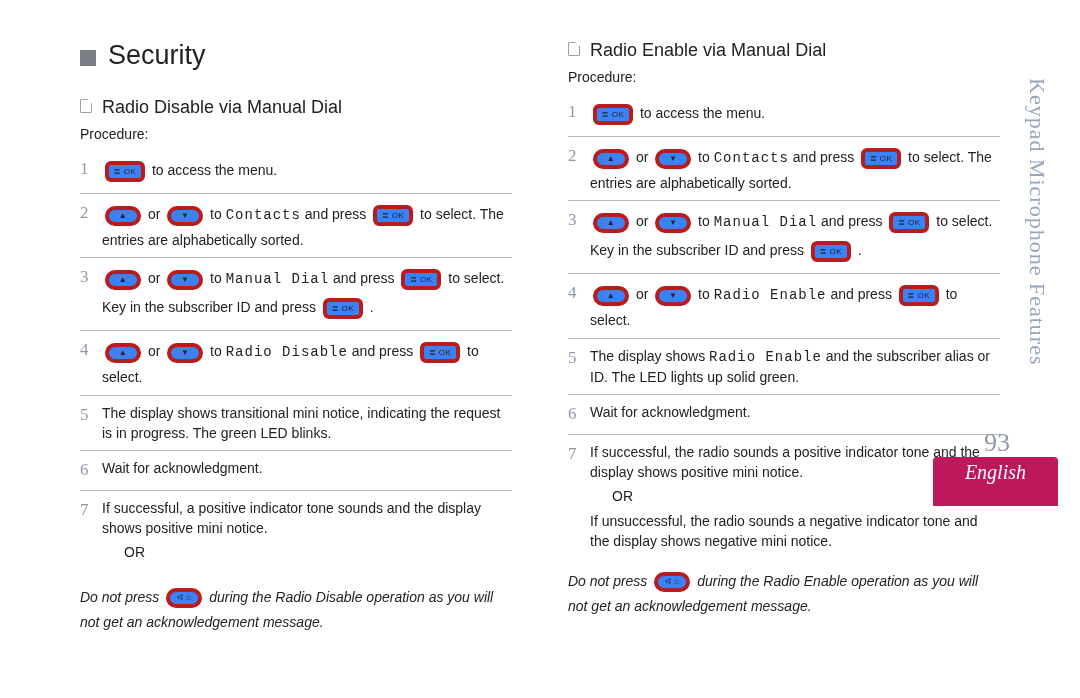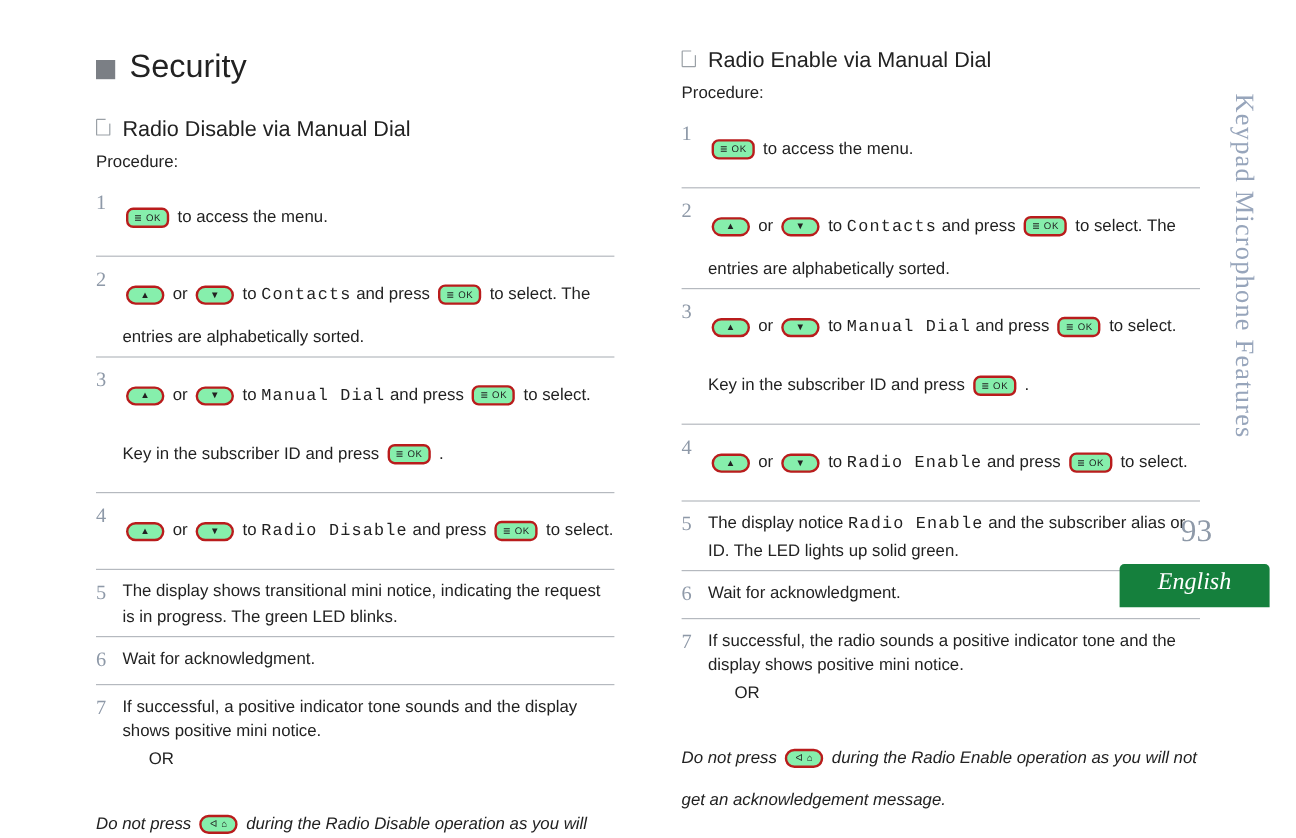--- a/index.html
+++ b/index.html
@@ -96,29 +96,29 @@
     font-family: Georgia, 'Times New Roman', serif;
     font-size: 17px;
   }
   .step-body {
     flex: 1 1 auto;
   }
   .keycap {
     display: inline-block;
     min-width: 26px;
     height: 13px;
-    border: 2px solid #b91c1c;
+    border: 4px solid #b91c1c;
     border-radius: 6px;
     font-size: 8px;
     line-height: 13px;
     text-align: center;
     padding: 0 3px;
-    margin: 16px 3px;
+    margin: 4px 3px;
     vertical-align: middle;
-    background: #86efac;
+    background: #3b82f6;
     font-family: Arial, Helvetica, sans-serif;
     letter-spacing: 0.5px;
   }
   .keycap.round {
     min-width: 14px;
     width: 22px;
     height: 12px;
     border-radius: 10px;
     font-size: 8px;
     line-height: 11px;
@@ -153,26 +153,26 @@
     right: 70px;
     bottom: 66px;
     color: #8e99a8;
     font-size: 26px;
     font-family: Georgia, 'Times New Roman', serif;
   }
   .lang-badge {
     position: absolute;
     right: 22px;
     bottom: 18px;
-    background: #15803d;
+    background: #be185d;
     color: #fff;
     font-family: Georgia, 'Times New Roman', serif;
     font-style: italic;
     font-size: 20px;
-    padding: 4px 32px 9px 32px;
+    padding: 4px 32px 22px 32px;
     border-top-left-radius: 4px;
     border-top-right-radius: 4px;
   }
 </style>
 </head>
 <body>
 
 <div class="page">
 
   <div class="columns">
@@ -284,34 +284,35 @@
         <div class="step">
           <div class="step-num">4</div>
           <div class="step-body">
             <span class="keycap round">▲</span><span> or </span><span class="keycap round">▼</span><span> to </span><span class="mono">Radio Enable</span><span> and press </span><span class="keycap">≣ OK</span><span> to select.</span>
           </div>
         </div>
 
         <div class="step">
           <div class="step-num">5</div>
           <div class="step-body">
-            <span>The display notice </span><span class="mono">Radio Enable</span><span> and the subscriber alias or ID. The LED lights up solid green.</span>
+            <span>The display shows </span><span class="mono">Radio Enable</span><span> and the subscriber alias or ID. The LED lights up solid green.</span>
           </div>
         </div>
 
         <div class="step">
           <div class="step-num">6</div>
           <div class="step-body">Wait for acknowledgment.</div>
         </div>
 
         <div class="step">
           <div class="step-num">7</div>
           <div class="step-body">
             <span>If successful, the radio sounds a positive indicator tone and the display shows positive mini notice.</span>
             <div class="or">OR</div>
+            <span>If unsuccessful, the radio sounds a negative indicator tone and the display shows negative mini notice.</span>
           </div>
         </div>
 
       </div>
 
       <div class="note">
         <span>Do not press </span><span class="keycap round" style="font-style:normal">ᐊ ⌂</span><span> during the Radio Enable operation as you will not get an acknowledgement message.</span>
       </div>
 
     </div>

